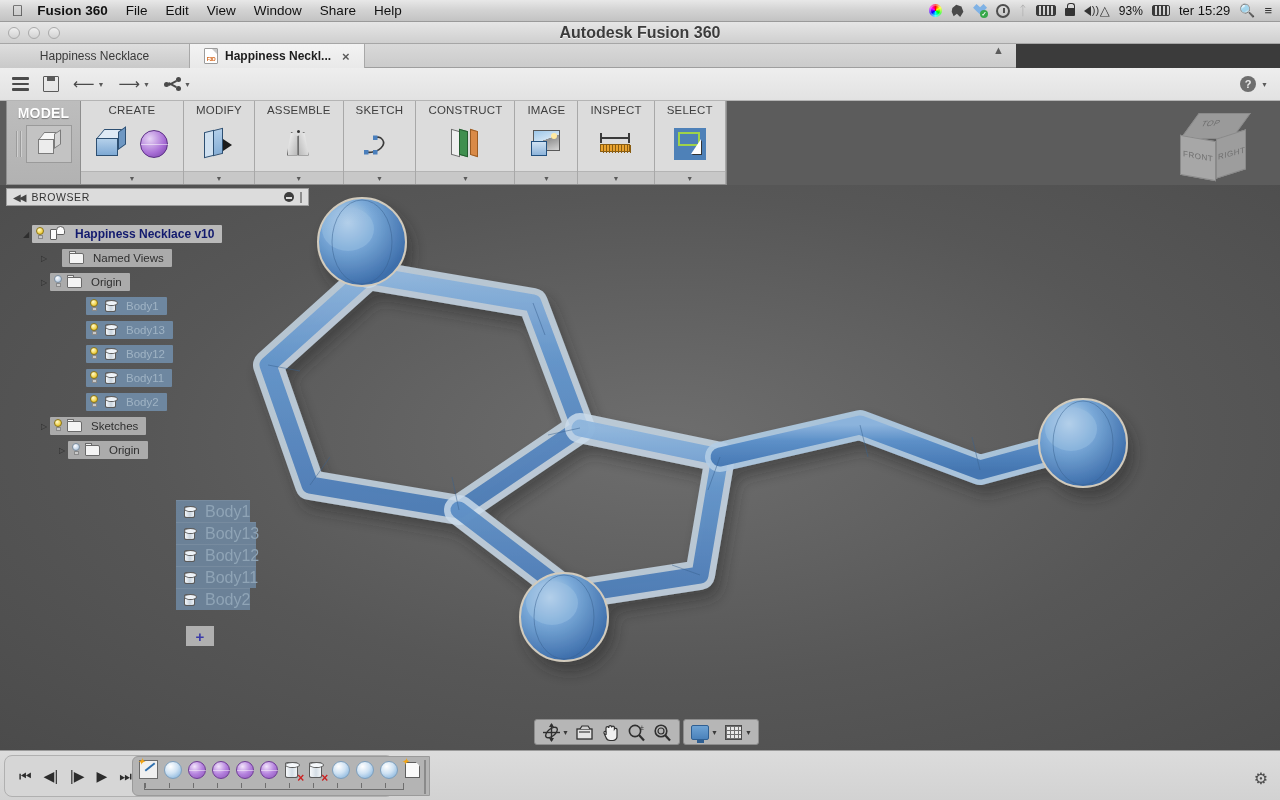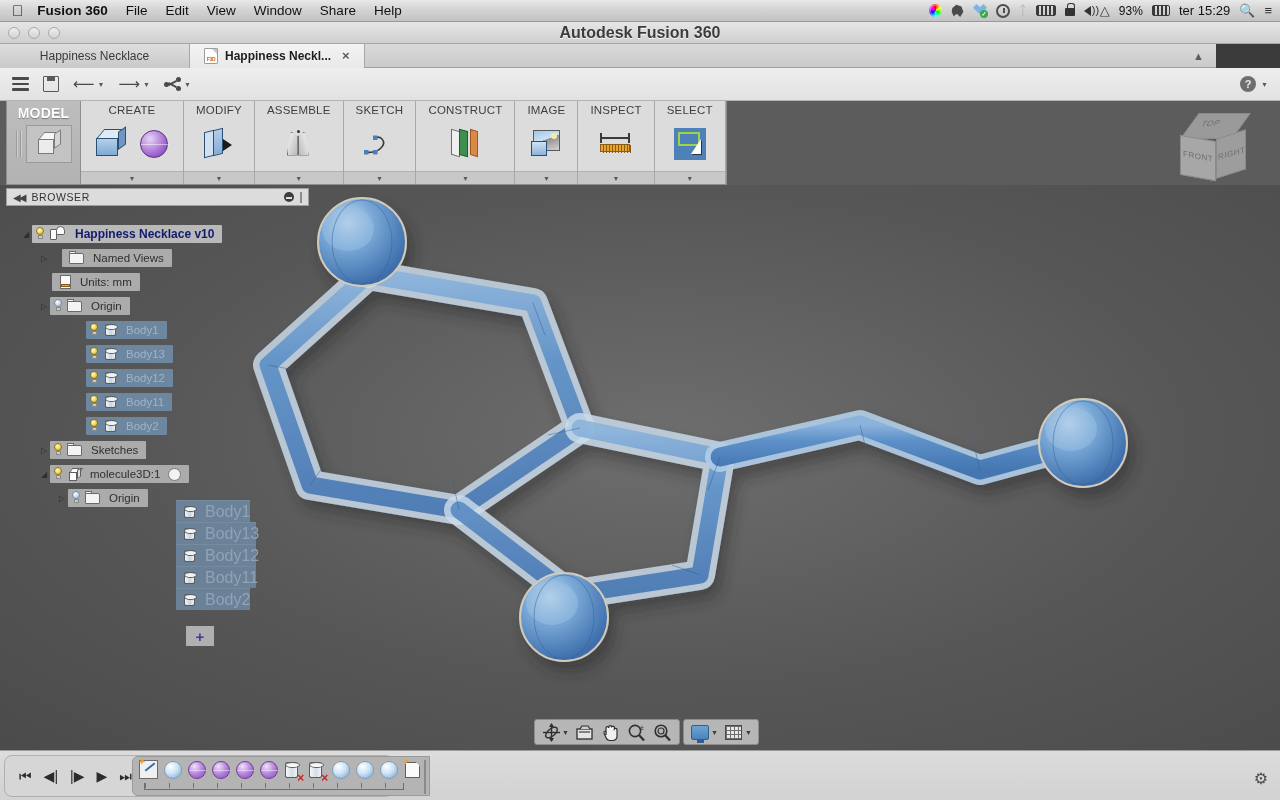--- a/index.html
+++ b/index.html
@@ -59,24 +59,24 @@
     display: flex; align-items: center; justify-content: center;
   }
   .wbtns { position: absolute; left: 8px; top: 5px; display: flex; gap: 8px; }
   .wbtn { width: 12px; height: 12px; border-radius: 50%;
     background: linear-gradient(180deg,#efefef,#d2d2d2); border: 1px solid #a9a9a9; }
   .wtitle { font-size: 16px; color: #3c3c3c; font-weight: 700;
     text-shadow: 0 1px 0 rgba(255,255,255,.8); }
 
   
   .tabstrip {
-    position: absolute; left: 0; top: 44px; width: 1216px; height: 24px;
+    position: absolute; left: 0; top: 44px; width: 1016px; height: 24px;
     background: linear-gradient(180deg,#d9d9d9,#cbcbcb);
     border-bottom: 1px solid #9e9e9e;
-    display: flex; align-items: center;
+    display: flex; align-items: flex-start;
   }
   .tab {
     height: 24px; display: flex; align-items: center; gap: 7px;
     padding: 0 14px; font-size: 12px; color: #3a3a3a;
     border-right: 1px solid #a8a8a8;
     background: linear-gradient(180deg,#dedede,#c9c9c9);
   }
   .tab.first { width: 190px; justify-content: center; }
   .tab.active {
     background: linear-gradient(180deg,#f3f3f3,#e9e9e9);
@@ -691,29 +691,20 @@
           <span class="tri closed"></span>
           <span class="tw plain">
             <span class="folder" style="margin-left:6px;">
                 <b></b>
                 <i></i>
               </span>
             <span class="tlabel">Named Views</span>
           </span>
         </div>
 
-        <div class="trow" style="padding-left:46px;">
-          <span class="tw plain">
-            <span class="docic" style="margin-left:6px;">
-                <i></i>
-                <b></b>
-              </span>
-            <span class="tlabel">Units: mm</span>
-          </span>
-        </div>
 
         <div class="trow" style="padding-left:32px;">
           <span class="tri closed"></span>
           <span class="tw plain">
             <span class="bulb off">
                 <i></i>
                 <b></b>
               </span>
             <span class="folder">
                 <b></b>
@@ -793,36 +784,20 @@
                 <b></b>
               </span>
             <span class="folder">
                 <b></b>
                 <i></i>
               </span>
             <span class="tlabel">Sketches</span>
           </span>
         </div>
 
-        <div class="trow" style="padding-left:32px;">
-          <span class="tri open"></span>
-          <span class="tw plain">
-            <span class="bulb">
-                <i></i>
-                <b></b>
-              </span>
-            <span class="compic">
-                <i class="t"></i>
-                <i class="f"></i>
-                <i class="r"></i>
-              </span>
-            <span class="tlabel">molecule3D:1</span>
-            <span class="radio"></span>
-          </span>
-        </div>
 
         <div class="trow" style="padding-left:50px;">
           <span class="tri closed"></span>
           <span class="tw plain">
             <span class="bulb off">
                 <i></i>
                 <b></b>
               </span>
             <span class="folder">
                 <b></b>

